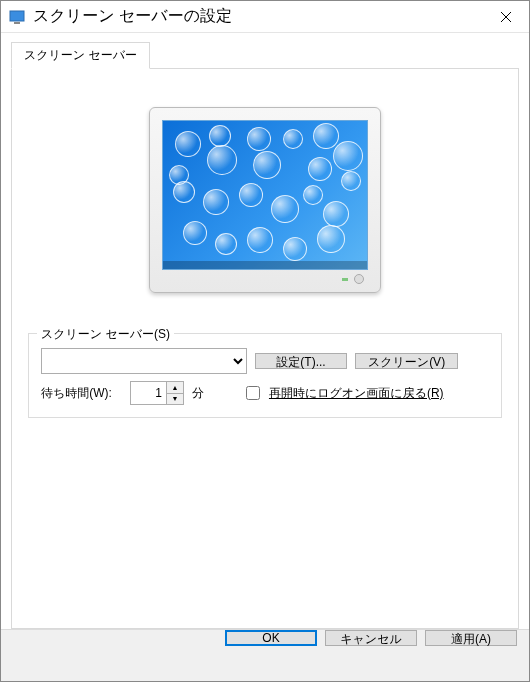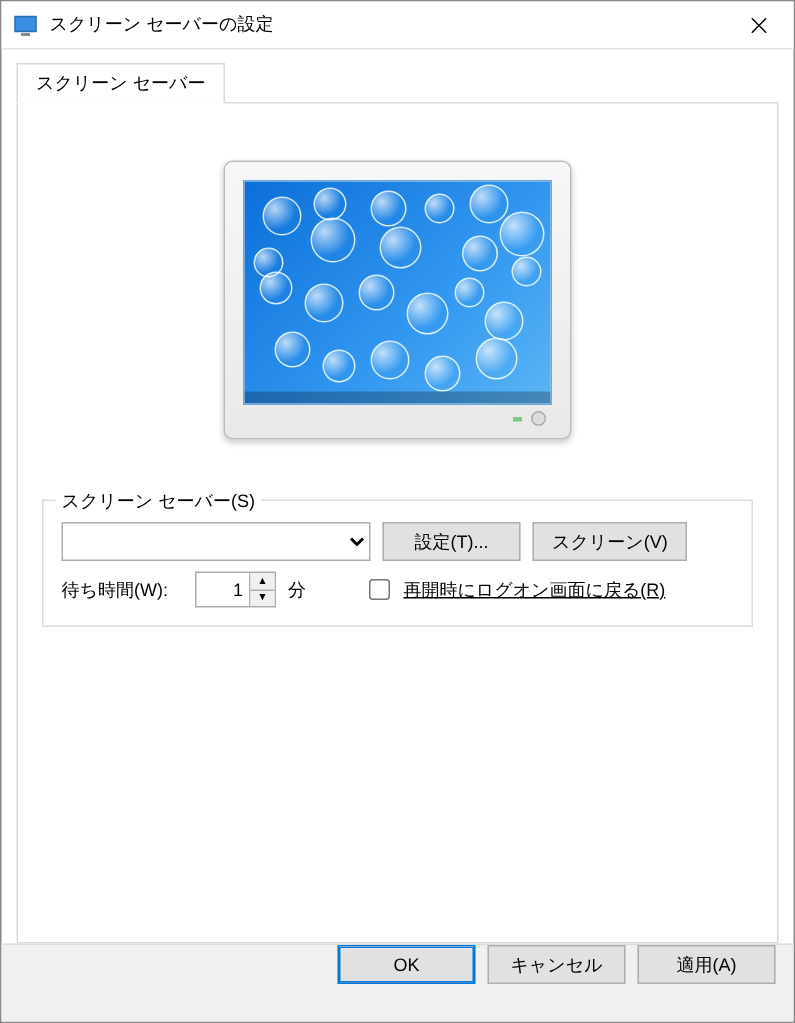--- a/index.html
+++ b/index.html
@@ -24,21 +24,21 @@
     align-items: center;
     padding: 0 0 0 8px;
     background: #fff;
     border-bottom: 1px solid #e5e5e5;
   }
   .titlebar-icon {
     width: 16px;
     height: 16px;
     margin-right: 8px;
   }
-  .titlebar-title { flex: 1; font-size: 12px; }
+  .titlebar-title { flex: 1; font-size: 16px; }
   .titlebar-close {
     width: 46px;
     height: 32px;
     display: flex;
     align-items: center;
     justify-content: center;
     color: #000;
   }
   .content-area {
     flex: 1;
@@ -131,21 +131,21 @@
   .row + .row { margin-top: 7px; }
   select.combo {
     width: 206px;
     height: 26px;
     font-size: 12px;
     border: 1px solid #adadad;
     background: #fff;
     padding: 12px 4px;
   }
   .btn {
-    height: 26px;
+    height: 16px;
     min-width: 92px;
     border: 1px solid #adadad;
     background: #e1e1e1;
     font-size: 12px;
     padding: 0 12px;
     cursor: pointer;
   }
   .btn.default { border-color: #0078d7; box-shadow: inset 0 0 0 1px #0078d7; }
   .spinner {
     display: inline-flex;

